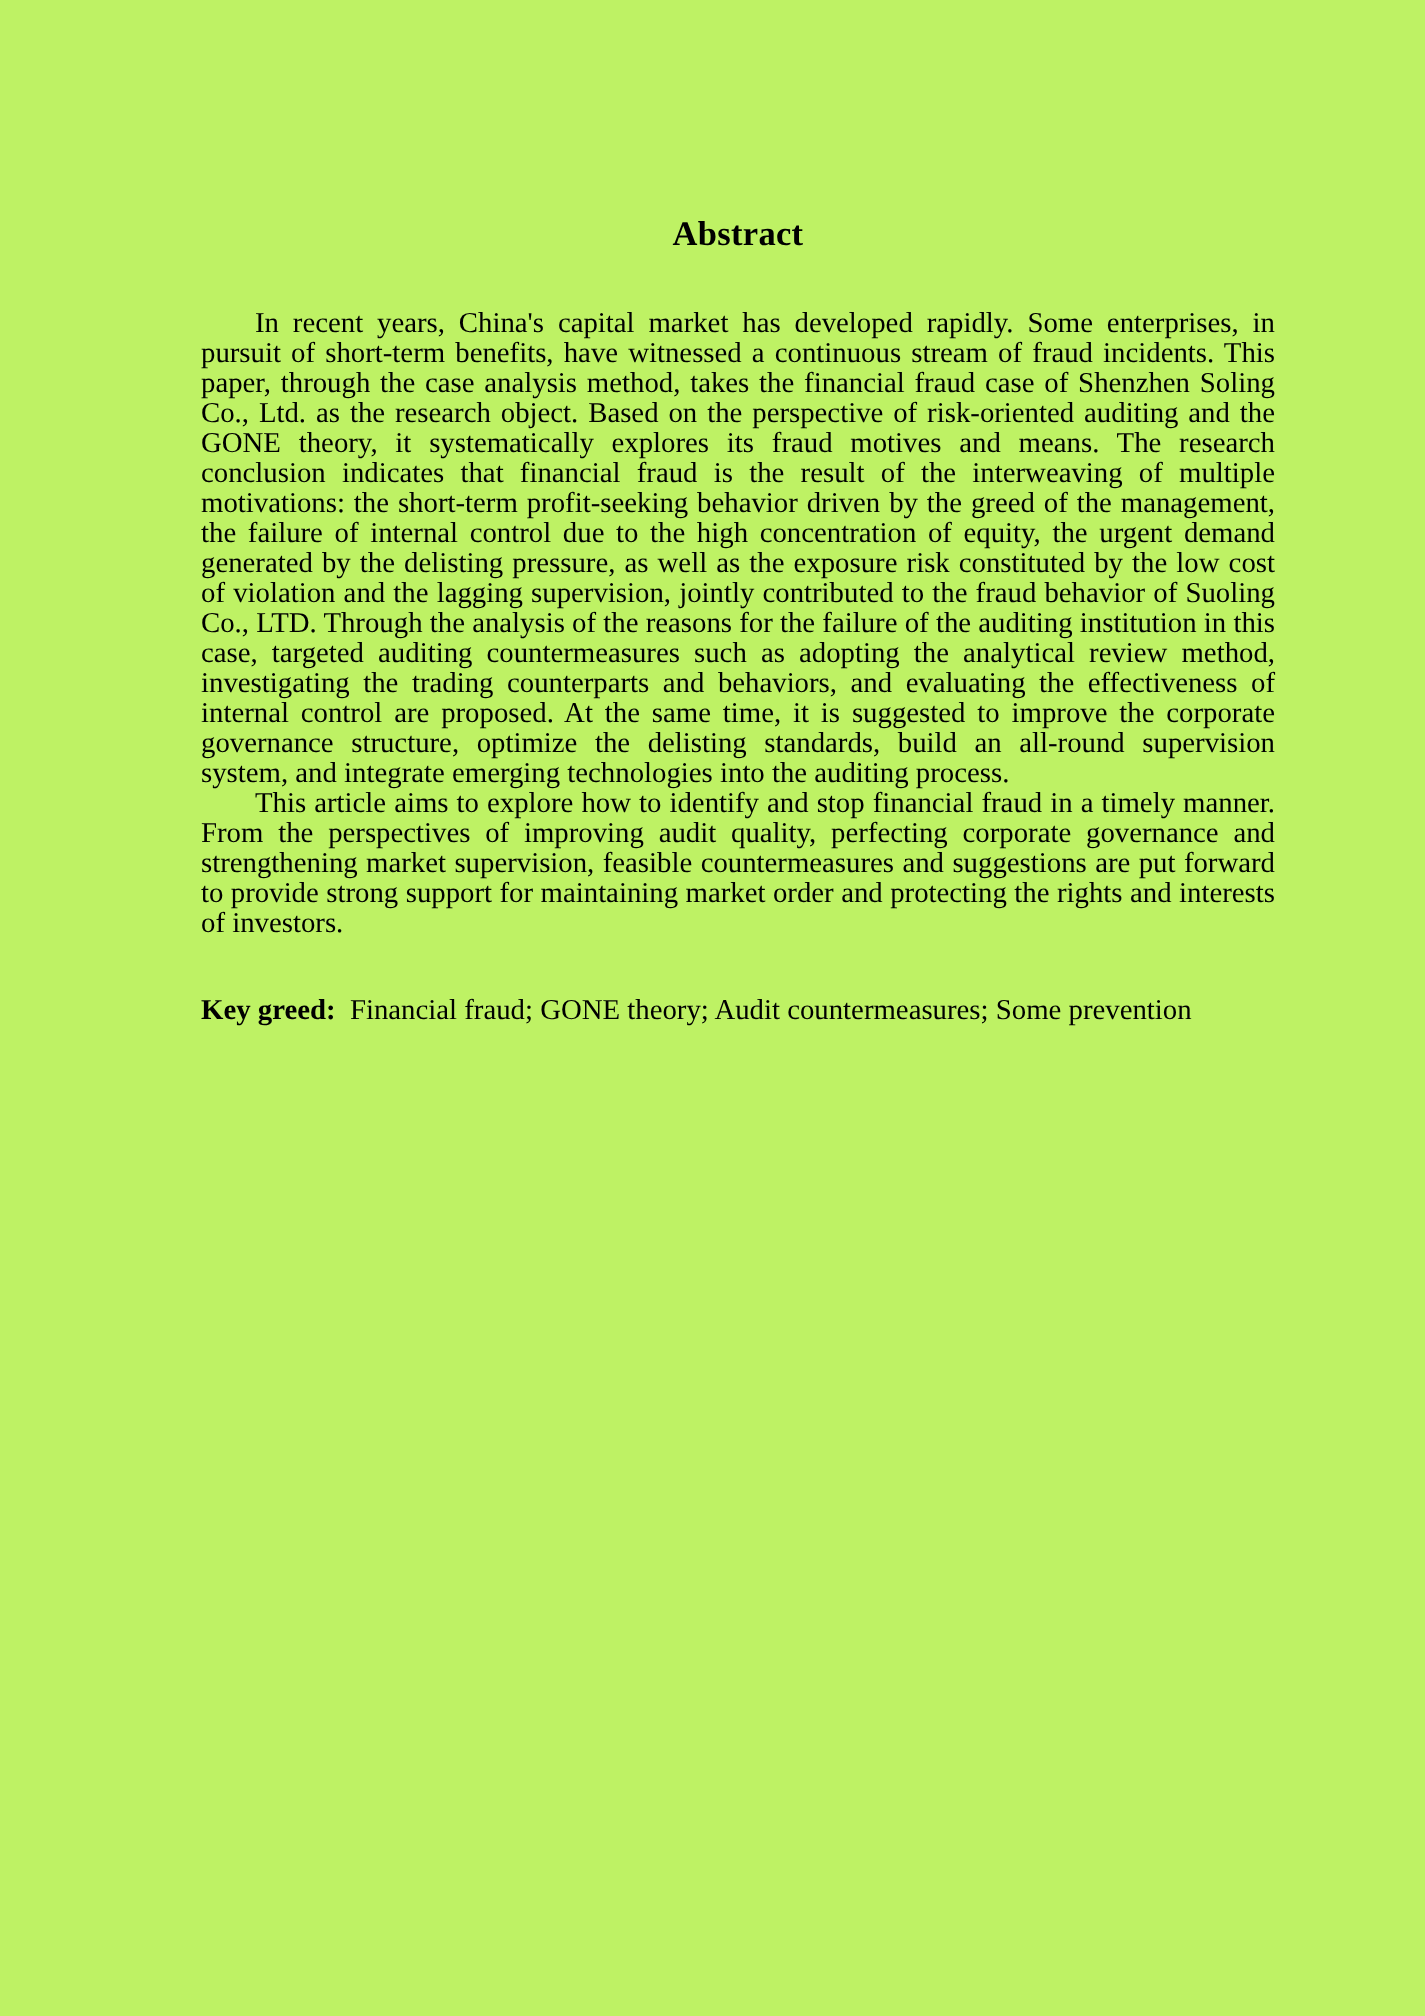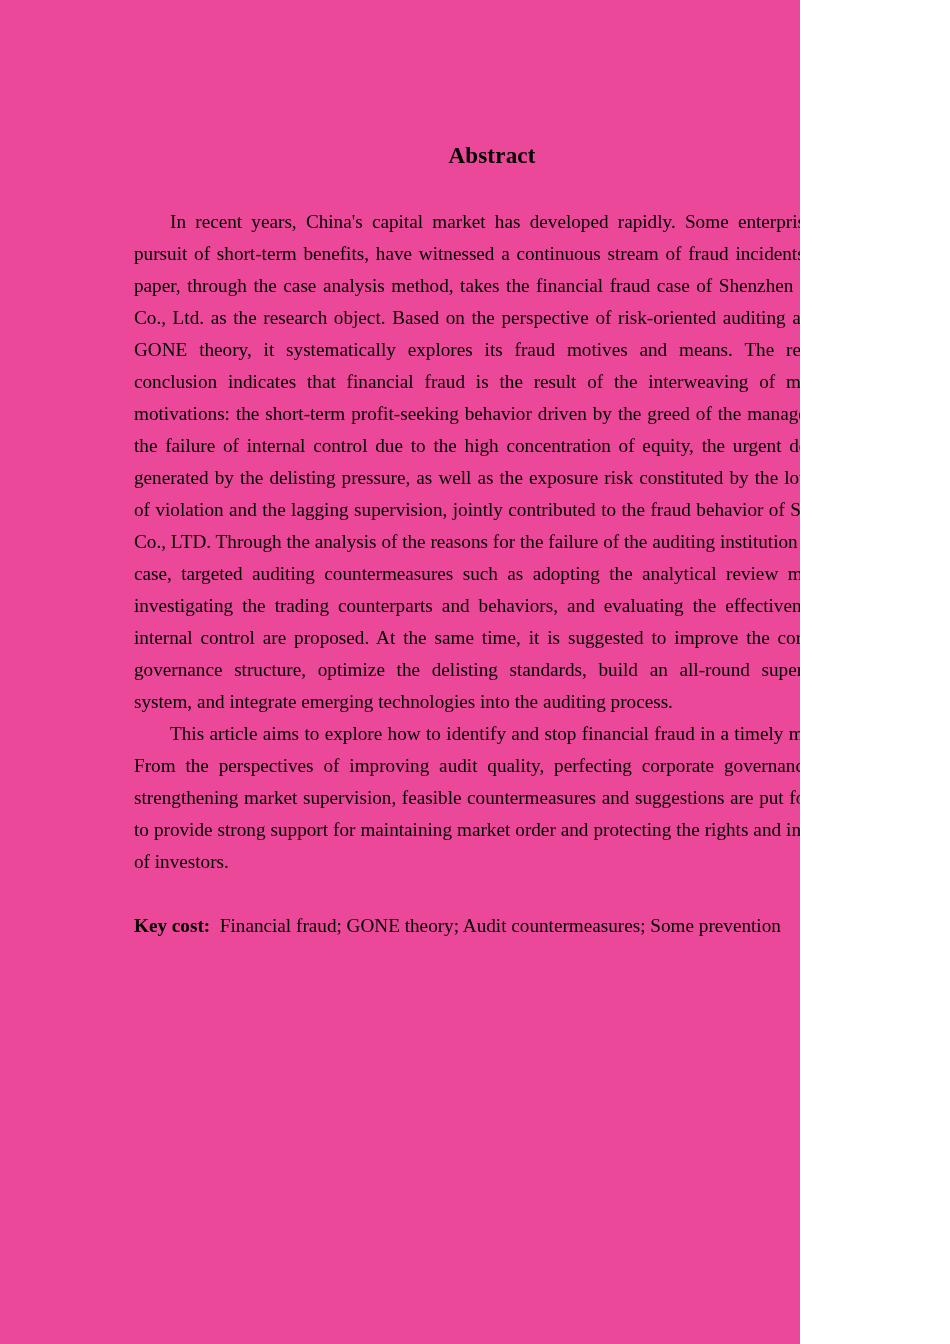--- a/index.html
+++ b/index.html
@@ -9,43 +9,43 @@
   }
   body {
     width: 950px;
     height: 1344px;
     font-family: "Liberation Serif", "DejaVu Serif", serif;
     color: #000000;
     -webkit-font-smoothing: antialiased;
   }
   .page {
     position: relative;
-    width: 800px;
+    width: 950px;
     height: 1344px;
-    background: #ec4899;
+    background: #bef264;
     overflow: hidden;
     box-sizing: border-box;
   }
   .content {
     position: absolute;
     left: 134px;
     top: 140px;
     width: 716px;
   }
   .doc-title {
     font-size: 23px;
     font-weight: bold;
     text-align: center;
     line-height: 32px;
     margin: 0 0 34px 0;
     letter-spacing: 0.2px;
   }
   .abstract-body {
     font-size: 19.2px;
-    line-height: 32px;
+    line-height: 20px;
     text-align: justify;
     text-justify: inter-word;
     margin: 0;
     hyphens: none;
   }
   .abstract-body .para {
     display: block;
     text-indent: 36px;
     text-align: justify;
   }
@@ -76,17 +76,17 @@
   <div class="content">
 
     <h1 class="doc-title">Abstract</h1>
 
     <div class="abstract-body">
       <span class="para">In recent years, China's capital market has developed rapidly. Some enterprises, in pursuit of short-term benefits, have witnessed a continuous stream of fraud incidents. This paper, through the case analysis method, takes the financial fraud case of Shenzhen Soling Co., Ltd. as the research object. Based on the perspective of risk-oriented auditing and the GONE theory, it systematically explores its fraud motives and means. The research conclusion indicates that financial fraud is the result of the interweaving of multiple motivations: the short-term profit-seeking behavior driven by the greed of the management, the failure of internal control due to the high concentration of equity, the urgent demand generated by the delisting pressure, as well as the exposure risk constituted by the low cost of violation and the lagging supervision, jointly contributed to the fraud behavior of Suoling Co., LTD. Through the analysis of the reasons for the failure of the auditing institution in this case, targeted auditing countermeasures such as adopting the analytical review method, investigating the trading counterparts and behaviors, and evaluating the effectiveness of internal control are proposed. At the same time, it is suggested to improve the corporate governance structure, optimize the delisting standards, build an all-round supervision system, and integrate emerging technologies into the auditing process.</span>
       <span class="para last-para">This article aims to explore how to identify and stop financial fraud in a timely manner. From the perspectives of improving audit quality, perfecting corporate governance and strengthening market supervision, feasible countermeasures and suggestions are put forward to provide strong support for maintaining market order and protecting the rights and interests of investors.</span>
     </div>
 
     <p class="keywords">
-      <span class="kw-label">Key cost:</span><span class="kw-gap">  </span><span class="kw-values">Financial fraud; GONE theory; Audit countermeasures; Some prevention</span>
+      <span class="kw-label">Key greed:</span><span class="kw-gap">  </span><span class="kw-values">Financial fraud; GONE theory; Audit countermeasures; Some prevention</span>
     </p>
 
   </div>
 </div>
 
 </body></html>

